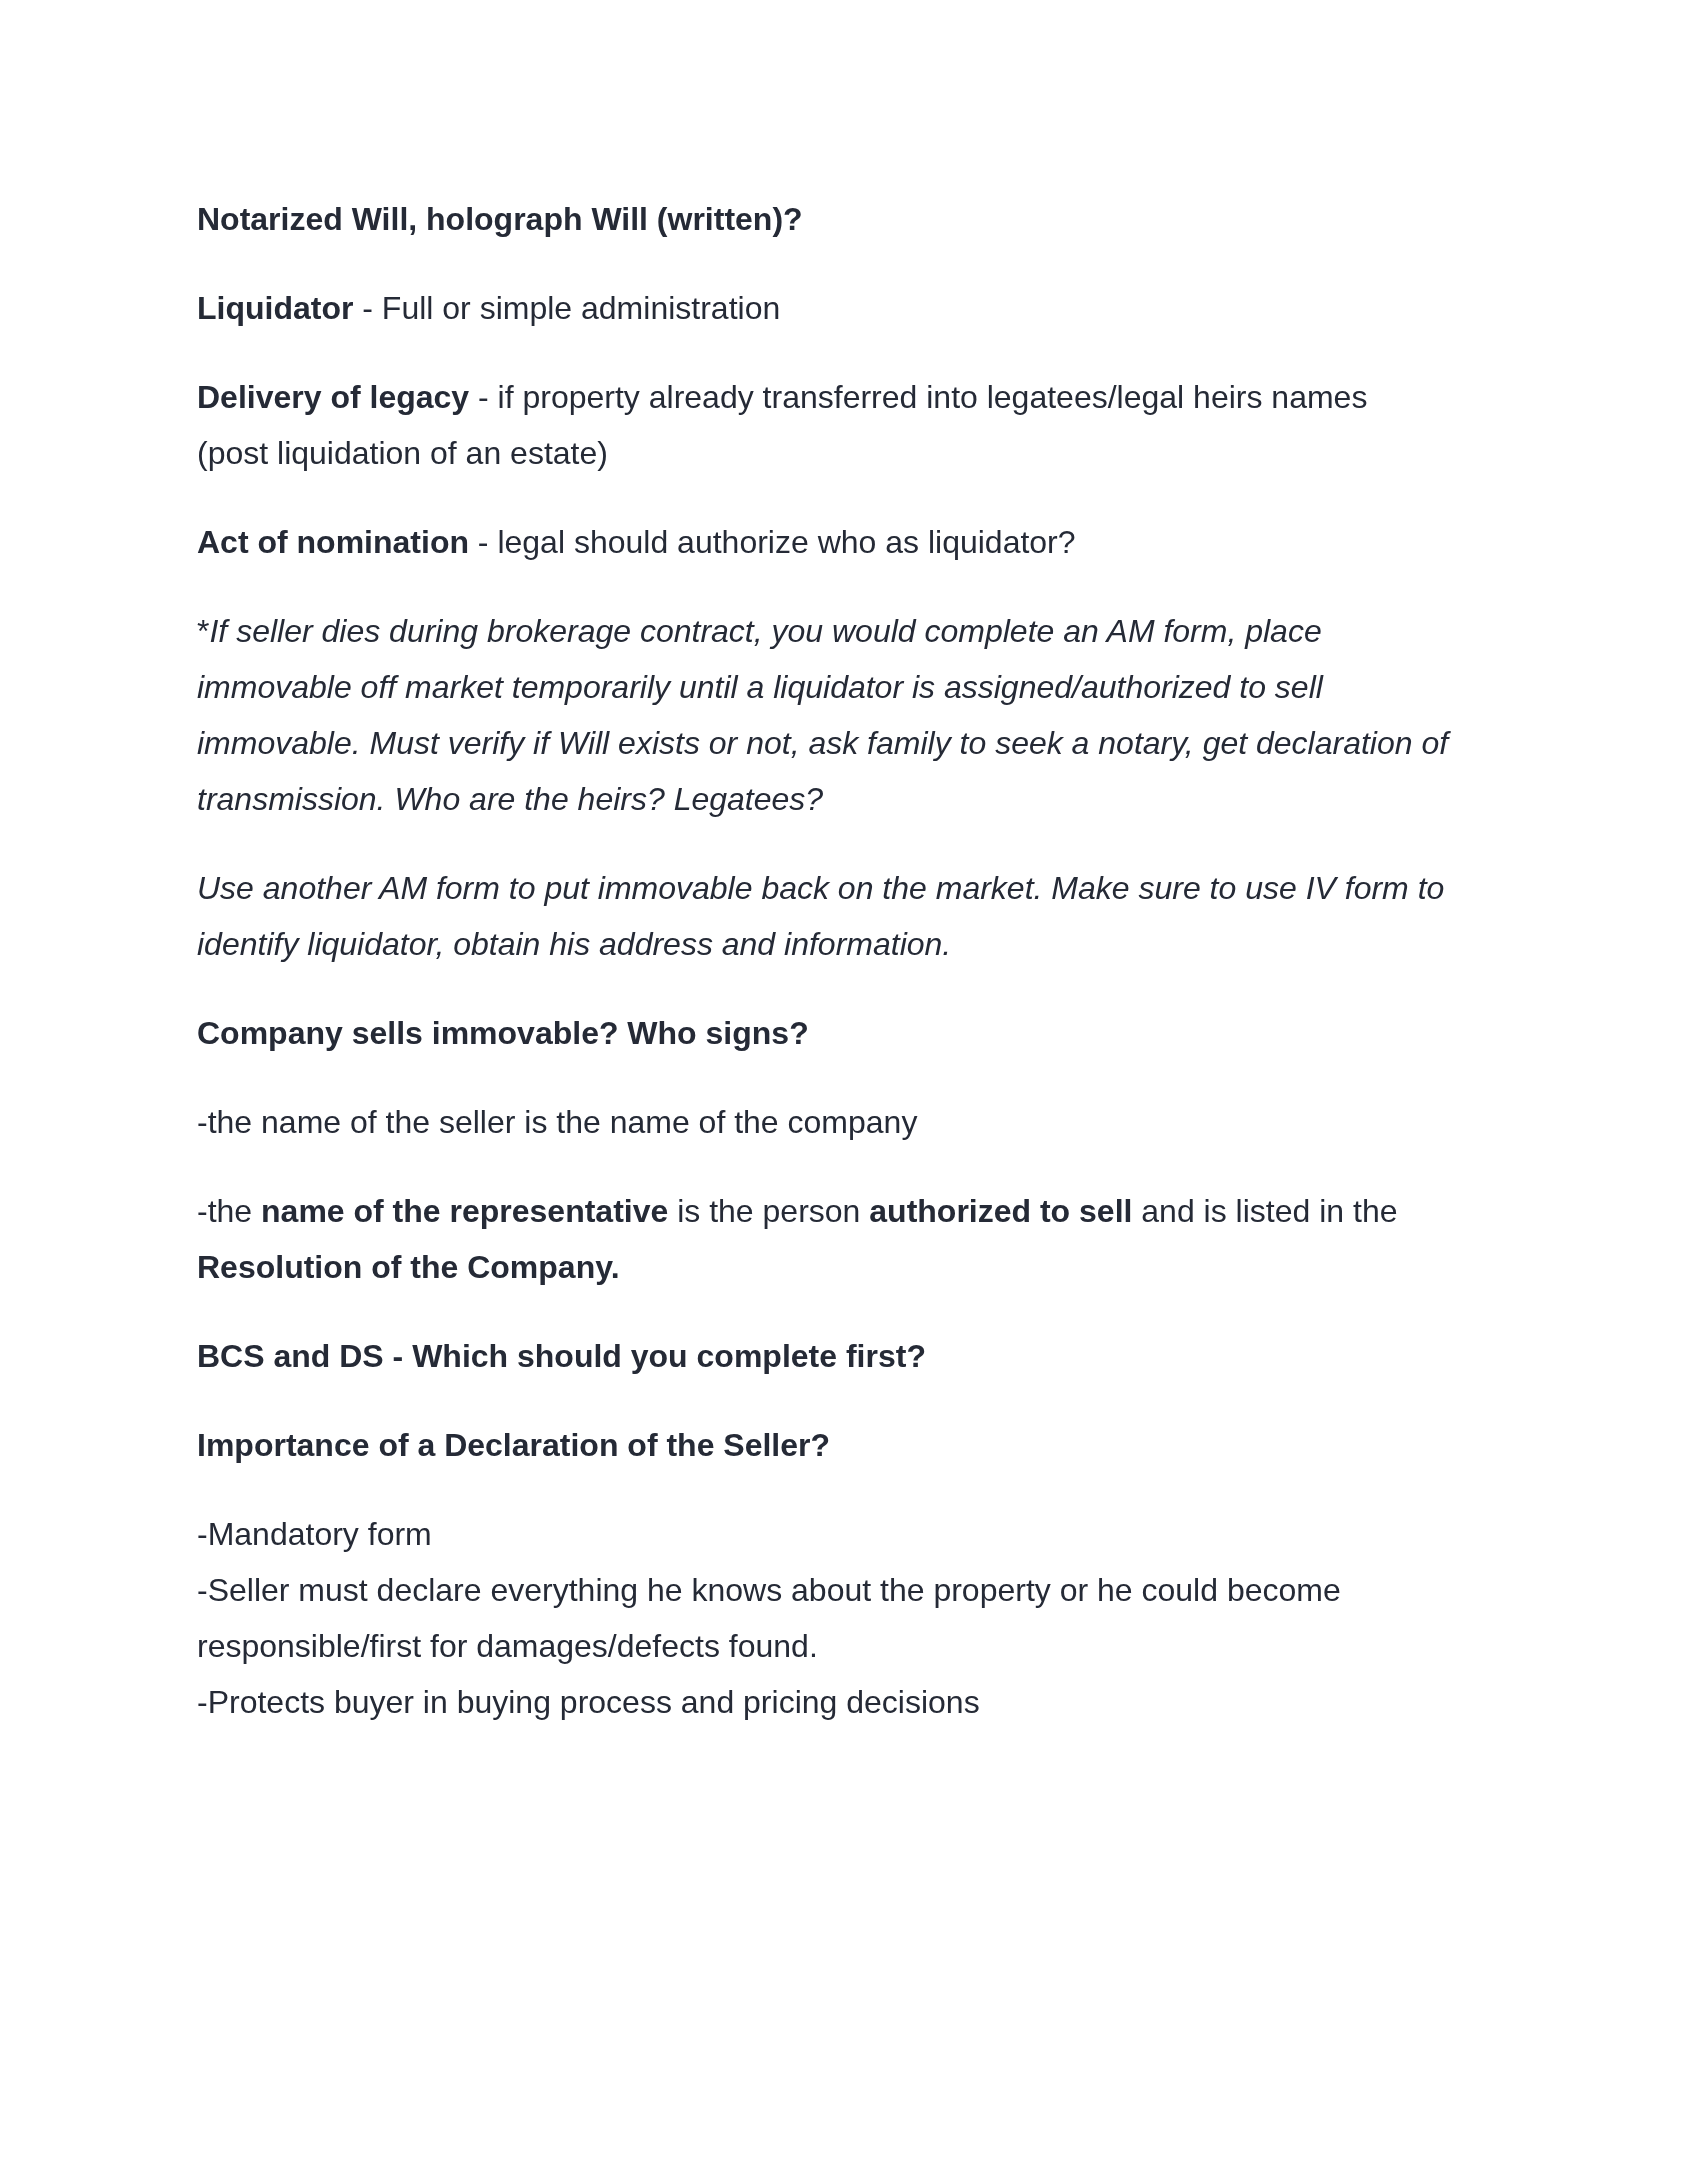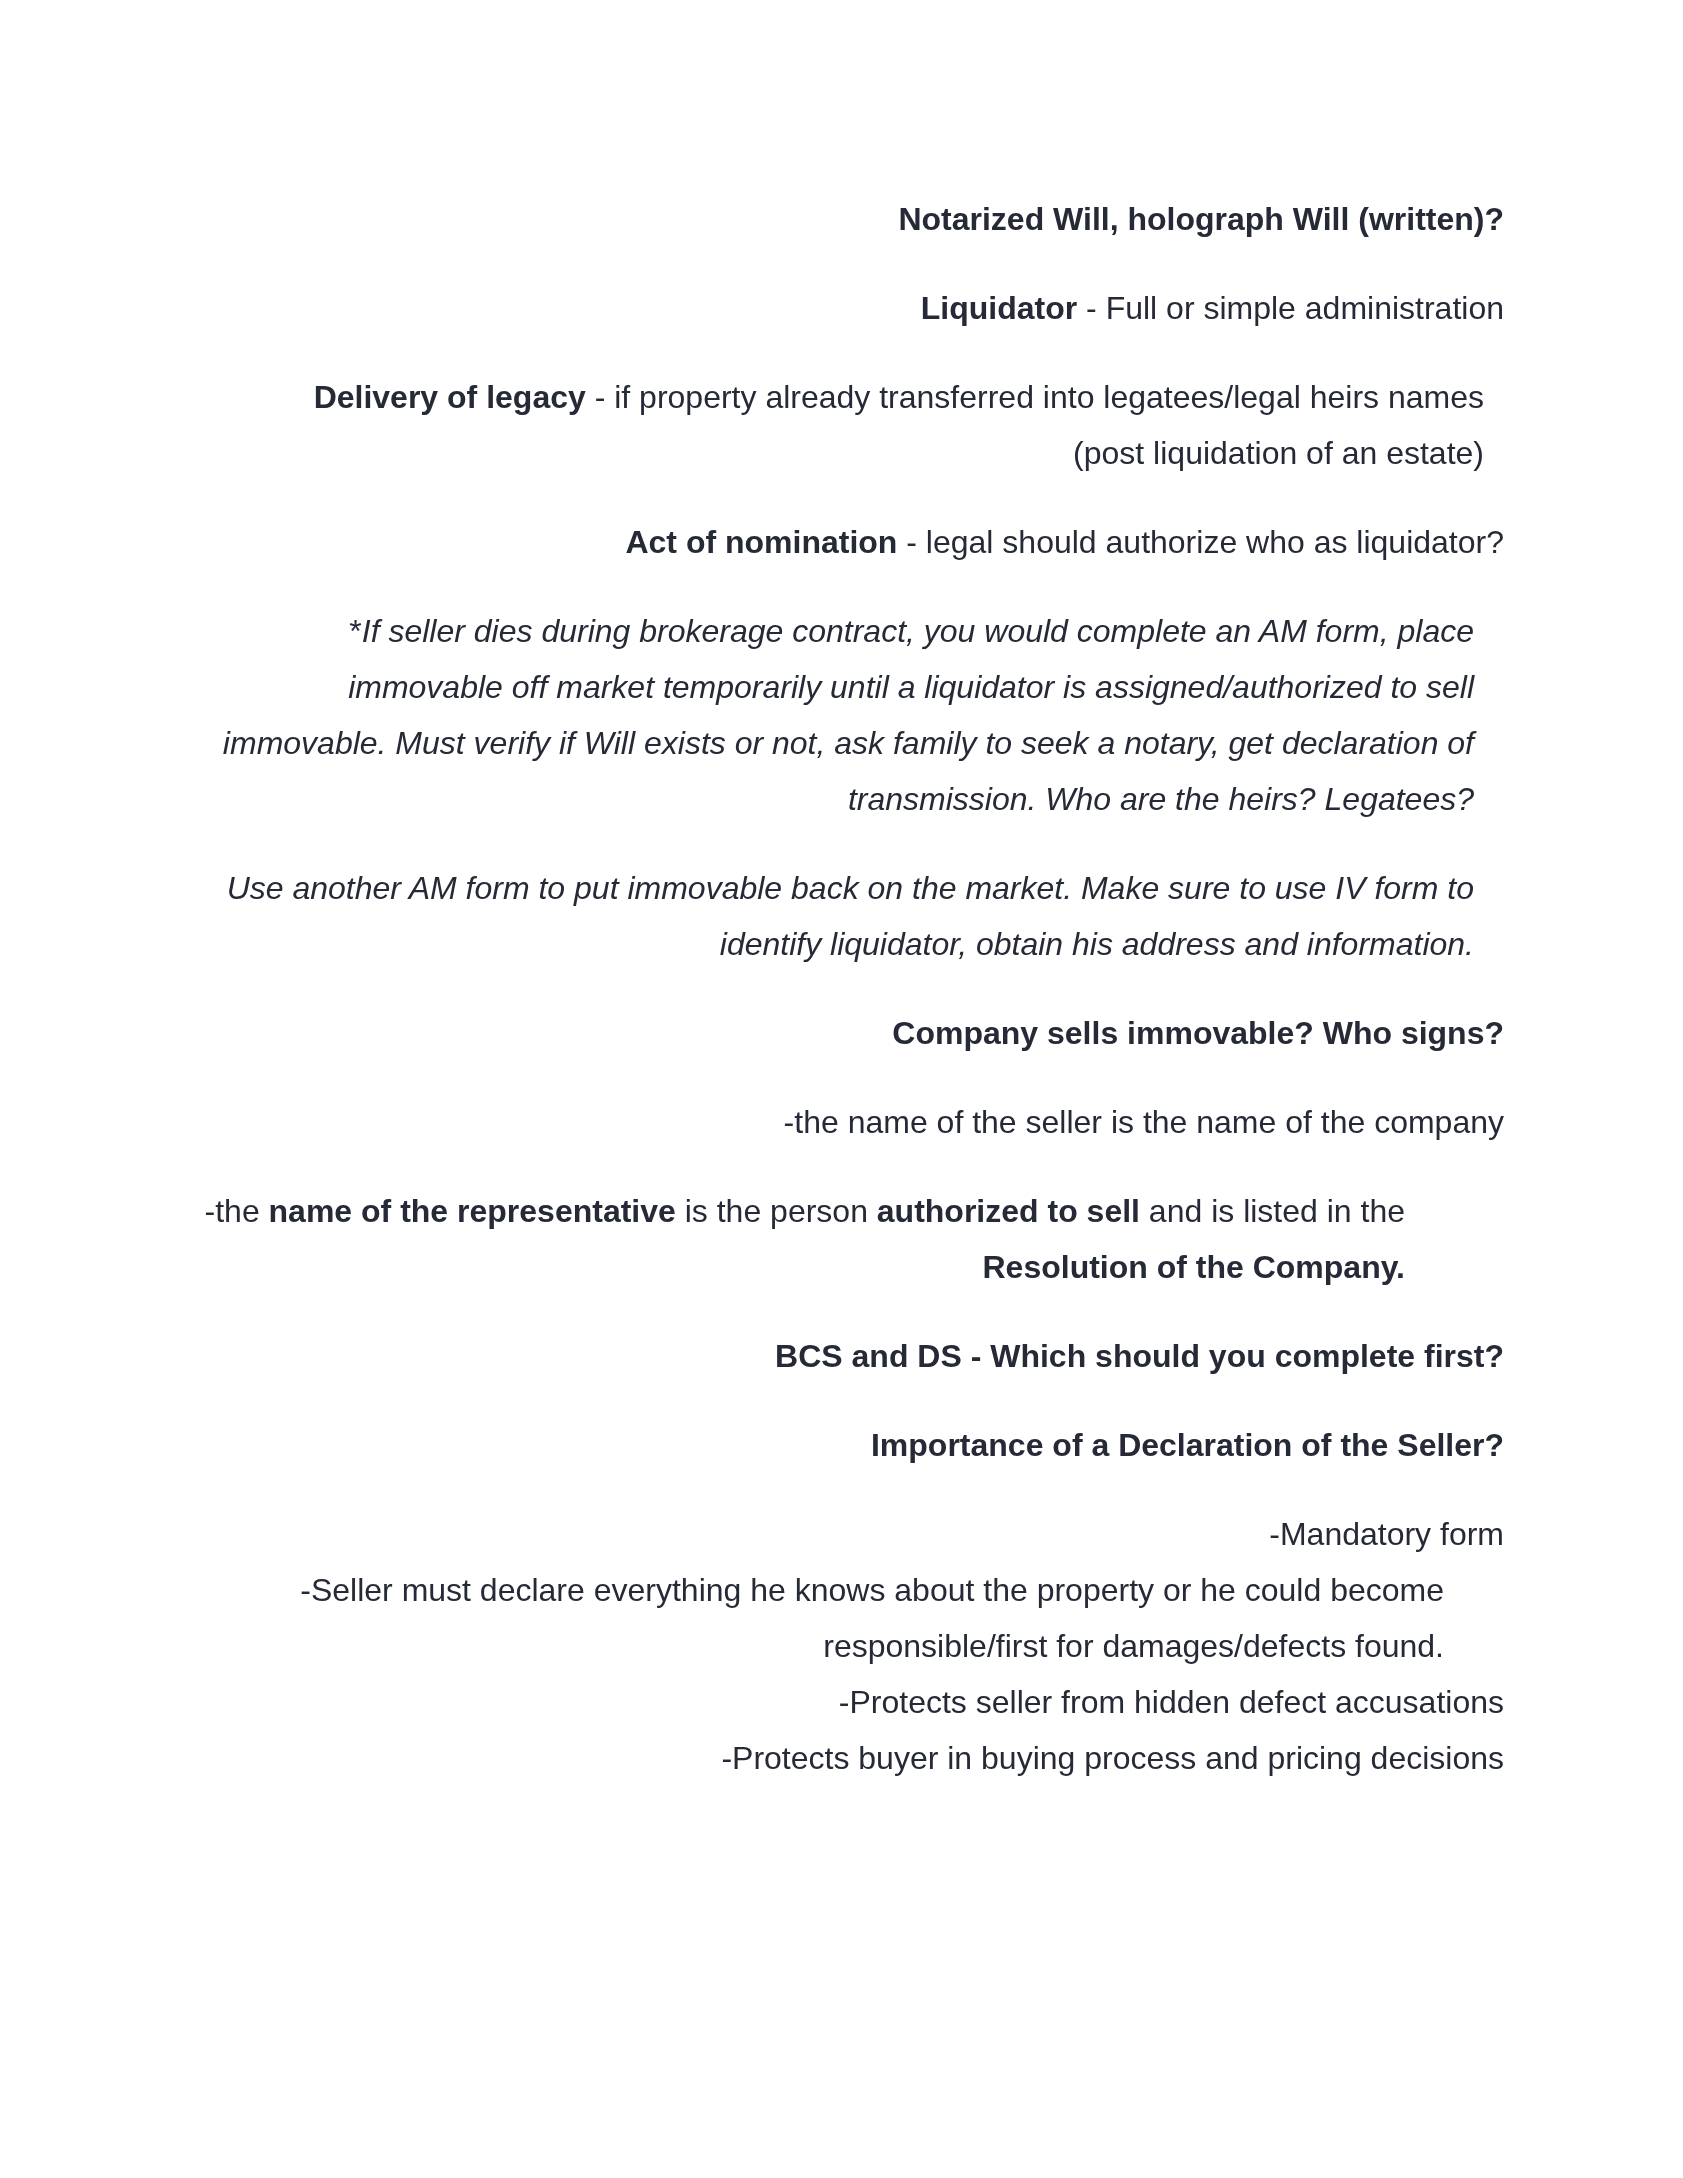--- a/index.html
+++ b/index.html
@@ -1,20 +1,20 @@
 <!DOCTYPE html>
 <html><head>
 <meta charset="utf-8">
 <style>
   html, body { margin: 0; padding: 0; background: #ffffff; }
   body { width: 1683px; height: 2178px; position: relative; overflow: hidden; }
   .page {
     position: absolute; left: 197px; top: 191px; width: 1307px;
     font-family: "Liberation Sans", sans-serif;
-    font-size: 32px; line-height: 56px; color: #252a36; text-align: right;
+    font-size: 32px; line-height: 56px; color: #252a36;
   }
   .page p { margin: 0 0 33px 0; }
   .page p.tight { margin-bottom: 0; }
   b { font-weight: bold; }
   i { font-style: italic; }
 </style>
 </head>
 <body>
 
 <div class="page">
@@ -36,16 +36,15 @@
 
   <p style="width:1208px"><span>-the </span><b>name of the representative</b><span> is the person </span><b>authorized to sell</b><span> and is listed in the </span><b>Resolution of the Company.</b></p>
 
   <p><b>BCS and DS - Which should you complete first?</b></p>
 
 
   <p><b>Importance of a Declaration of the Seller?</b></p>
 
   <p class="tight">-Mandatory form</p>
   <p class="tight" style="width:1247px">-Seller must declare everything he knows about the property or he could become responsible/first for damages/defects found.</p>
-  <p class="tight">-Protects seller from hidden defect accusations</p>
   <p class="tight">-Protects buyer in buying process and pricing decisions</p>
 </div>
 
 
 </body></html>

